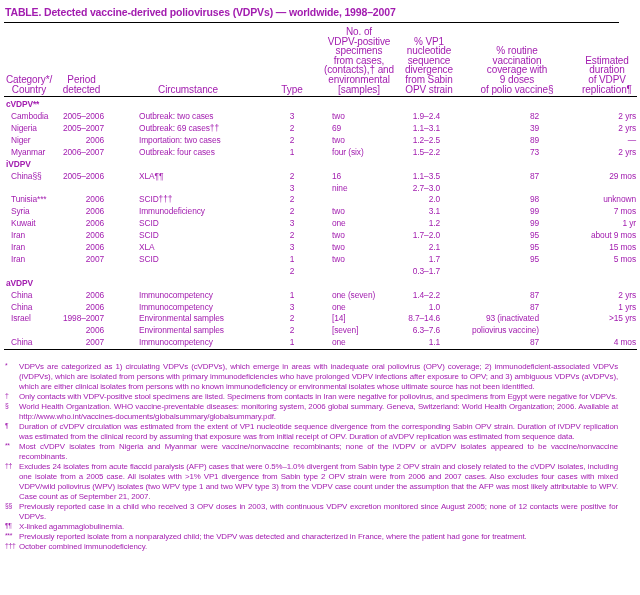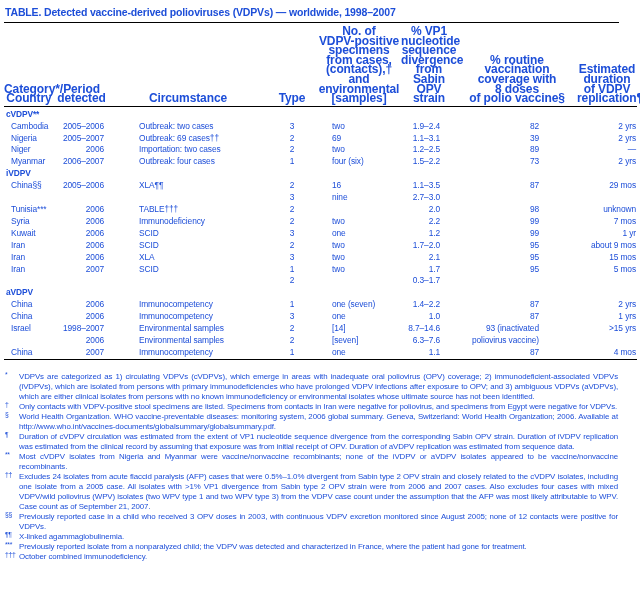--- a/index.html
+++ b/index.html
@@ -1,34 +1,34 @@
 <!DOCTYPE html>
 <html><head>
 <meta charset="utf-8">
 <style>
   html,body{margin:0;padding:0;background:#fff;}
   .page{
     width:640px;height:595px;box-sizing:border-box;
     padding:6px 21px 0 4px;background:#fff;overflow:hidden;
-    font-family:"Liberation Sans",sans-serif;color:#1d4ed8;
+    font-family:"Liberation Sans",sans-serif;color:#a21caf;
     -webkit-font-smoothing:antialiased;
   }
   .title{
     font-weight:bold;font-size:10.5px;line-height:12px;
     letter-spacing:-0.15px;padding:0 0 4px 1px;
     border-bottom:1.5px solid #000;white-space:nowrap;
   }
   table.vdpv{
     border-collapse:collapse;table-layout:fixed;width:633px;
     border-bottom:1px solid #000;
   }
   col.w0{width:50px}col.w1{width:55px}col.w2{width:158px}col.w3{width:50px}
   col.w4{width:84px}col.w5{width:56px}col.w6{width:120px}col.w7{width:60px}
   thead th{
-    font-weight:bold;font-size:12px;line-height:9.6px;
+    font-weight:normal;font-size:10px;line-height:9.6px;
     vertical-align:bottom;text-align:center;white-space:pre-line;
     padding:4px 0 2px;letter-spacing:-0.1px;
   }
   thead tr{border-bottom:1px solid #000;}
   tbody td{
     font-size:8.4px;line-height:11.9px;height:11.9px;
     padding:0;white-space:nowrap;vertical-align:top;
     letter-spacing:-0.1px;
   }
   tbody tr:first-child td{padding-top:2px;}
@@ -86,21 +86,21 @@
 [samples]</th>
         <th>% VP1
 nucleotide
 sequence
 divergence
 from Sabin
 OPV strain</th>
         <th>% routine
 vaccination
 coverage with
-8 doses
+9 doses
 of polio vaccine§</th>
         <th>Estimated
 duration
 of VDPV
 replication¶</th>
       </tr>
     </thead>
     <tbody>
         <tr>
           <td colspan="8" class="section">cVDPV**</td>
@@ -164,34 +164,34 @@
           <td class="c2"></td>
           <td class="c3">3</td>
           <td class="c4">nine</td>
           <td class="c5">2.7–3.0</td>
           <td class="c6"></td>
           <td class="c7"></td>
         </tr>
         <tr>
           <td class="c0">Tunisia***</td>
           <td class="c1">2006</td>
-          <td class="c2">TABLE†††</td>
+          <td class="c2">SCID†††</td>
           <td class="c3">2</td>
           <td class="c4"></td>
           <td class="c5">2.0</td>
           <td class="c6">98</td>
           <td class="c7">unknown</td>
         </tr>
         <tr>
           <td class="c0">Syria</td>
           <td class="c1">2006</td>
           <td class="c2">Immunodeficiency</td>
           <td class="c3">2</td>
           <td class="c4">two</td>
-          <td class="c5">2.2</td>
+          <td class="c5">3.1</td>
           <td class="c6">99</td>
           <td class="c7">7 mos</td>
         </tr>
         <tr>
           <td class="c0">Kuwait</td>
           <td class="c1">2006</td>
           <td class="c2">SCID</td>
           <td class="c3">3</td>
           <td class="c4">one</td>
           <td class="c5">1.2</td>

